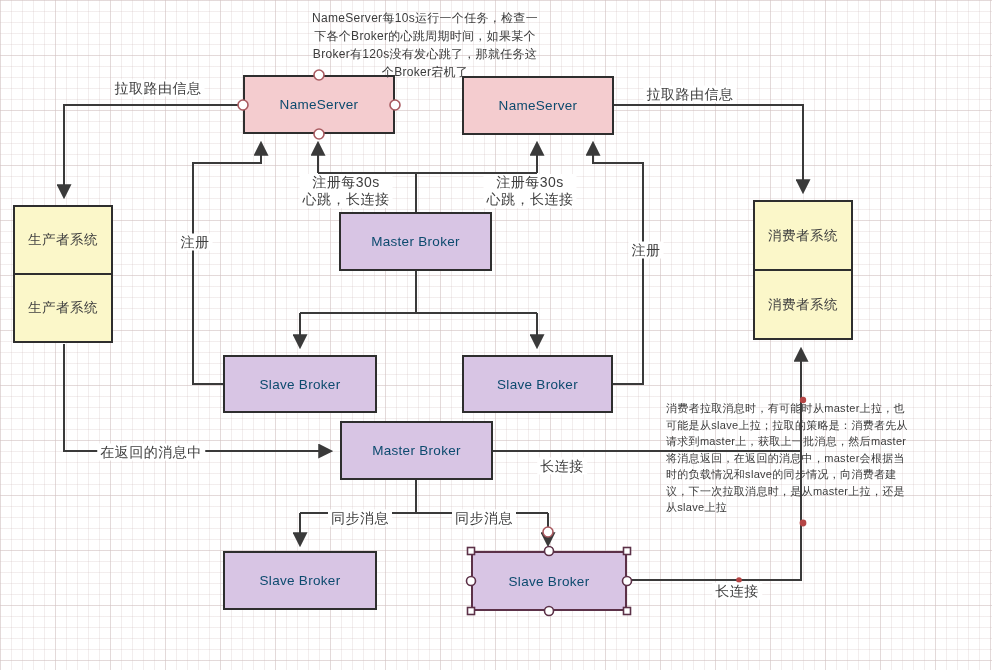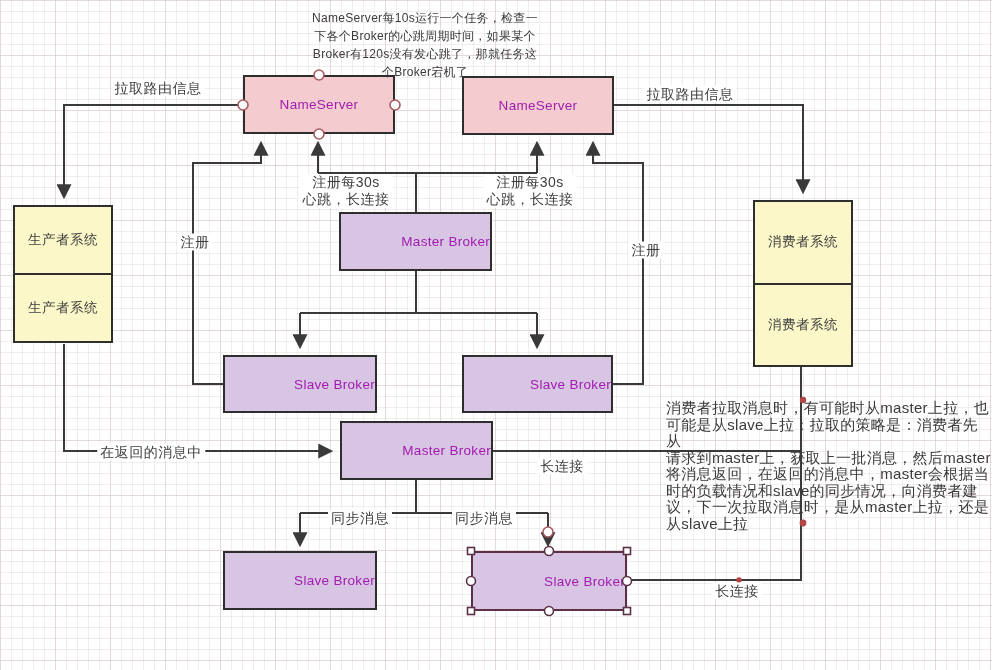--- a/index.html
+++ b/index.html
@@ -13,24 +13,24 @@
       linear-gradient(rgba(213,198,198,.50) 1px, transparent 1px),
       linear-gradient(90deg, rgba(213,198,198,.50) 1px, transparent 1px);
     background-size:11px 11px,11px 11px,55px 55px,55px 55px;
   }
   svg.layer{position:absolute;left:0;top:0;z-index:1;}
   svg.layer.top{z-index:3;}
   .node{
     position:absolute;z-index:2;box-sizing:border-box;
     border:2px solid var(--border,#2e2e2e);
     display:flex;align-items:center;justify-content:center;
-    font-size:13.5px;color:#a21caf;letter-spacing:.3px;
+    font-size:13.5px;color:#0c4a6e;letter-spacing:.3px;
   }
   .node.pink{background:var(--nameserver-fill,#f4cccf);}
-  .node.purple{background:var(--broker-fill,#d8c5e4);justify-content:flex-end;}
+  .node.purple{background:var(--broker-fill,#d8c5e4);}
   .stack{
     position:absolute;z-index:2;box-sizing:border-box;
     border:2px solid var(--border,#2e2e2e);
     background:var(--system-fill,#fbf7c9);
     display:flex;flex-direction:column;
   }
   .stack .cell{
     flex:1;display:flex;align-items:center;justify-content:center;
     font-size:13.5px;color:#3f3f3f;letter-spacing:.5px;
   }
@@ -98,21 +98,21 @@
 
   <div class="stack" style="left:13px;top:205px;width:100px;height:138px">
     <div class="cell">
       <span>生产者系统</span>
     </div>
     <div class="cell">
       <span>生产者系统</span>
     </div>
   </div>
 
-  <div class="stack" style="left:753px;top:200px;width:100px;height:167px">
+  <div class="stack" style="left:753px;top:200px;width:100px;height:140px">
     <div class="cell">
       <span>消费者系统</span>
     </div>
     <div class="cell">
       <span>消费者系统</span>
     </div>
   </div>
 
   <div class="node purple" style="left:339px;top:212px;width:153px;height:59px">
     <span>Master Broker</span>
@@ -166,21 +166,21 @@
   <div class="edge-label" style="left:151px;top:452px">在返回的消息中</div>
   <div class="edge-label" style="left:562px;top:466px">长连接</div>
   <div class="edge-label" style="left:360px;top:518px">同步消息</div>
   <div class="edge-label" style="left:484px;top:518px">同步消息</div>
   <div class="edge-label" style="left:737px;top:591px">长连接</div>
 
   <div class="note center" style="left:425px;top:9px">NameServer每10s运行一个任务，检查一
 下各个Broker的心跳周期时间，如果某个
 Broker有120s没有发心跳了，那就任务这
 个Broker宕机了</div>
-  <div class="note" style="left:666px;top:400px;width:326px;line-height:16.5px;font-size:15px">消费者拉取消息时，有可能时从master上拉，也
+  <div class="note" style="left:666px;top:400px;width:326px;line-height:16.5px;font-size:11px">消费者拉取消息时，有可能时从master上拉，也
 可能是从slave上拉；拉取的策略是：消费者先从
 请求到master上，获取上一批消息，然后master
 将消息返回，在返回的消息中，master会根据当
 时的负载情况和slave的同步情况，向消费者建
 议，下一次拉取消息时，是从master上拉，还是
 从slave上拉</div>
 
 </div>
 
 </body></html>

